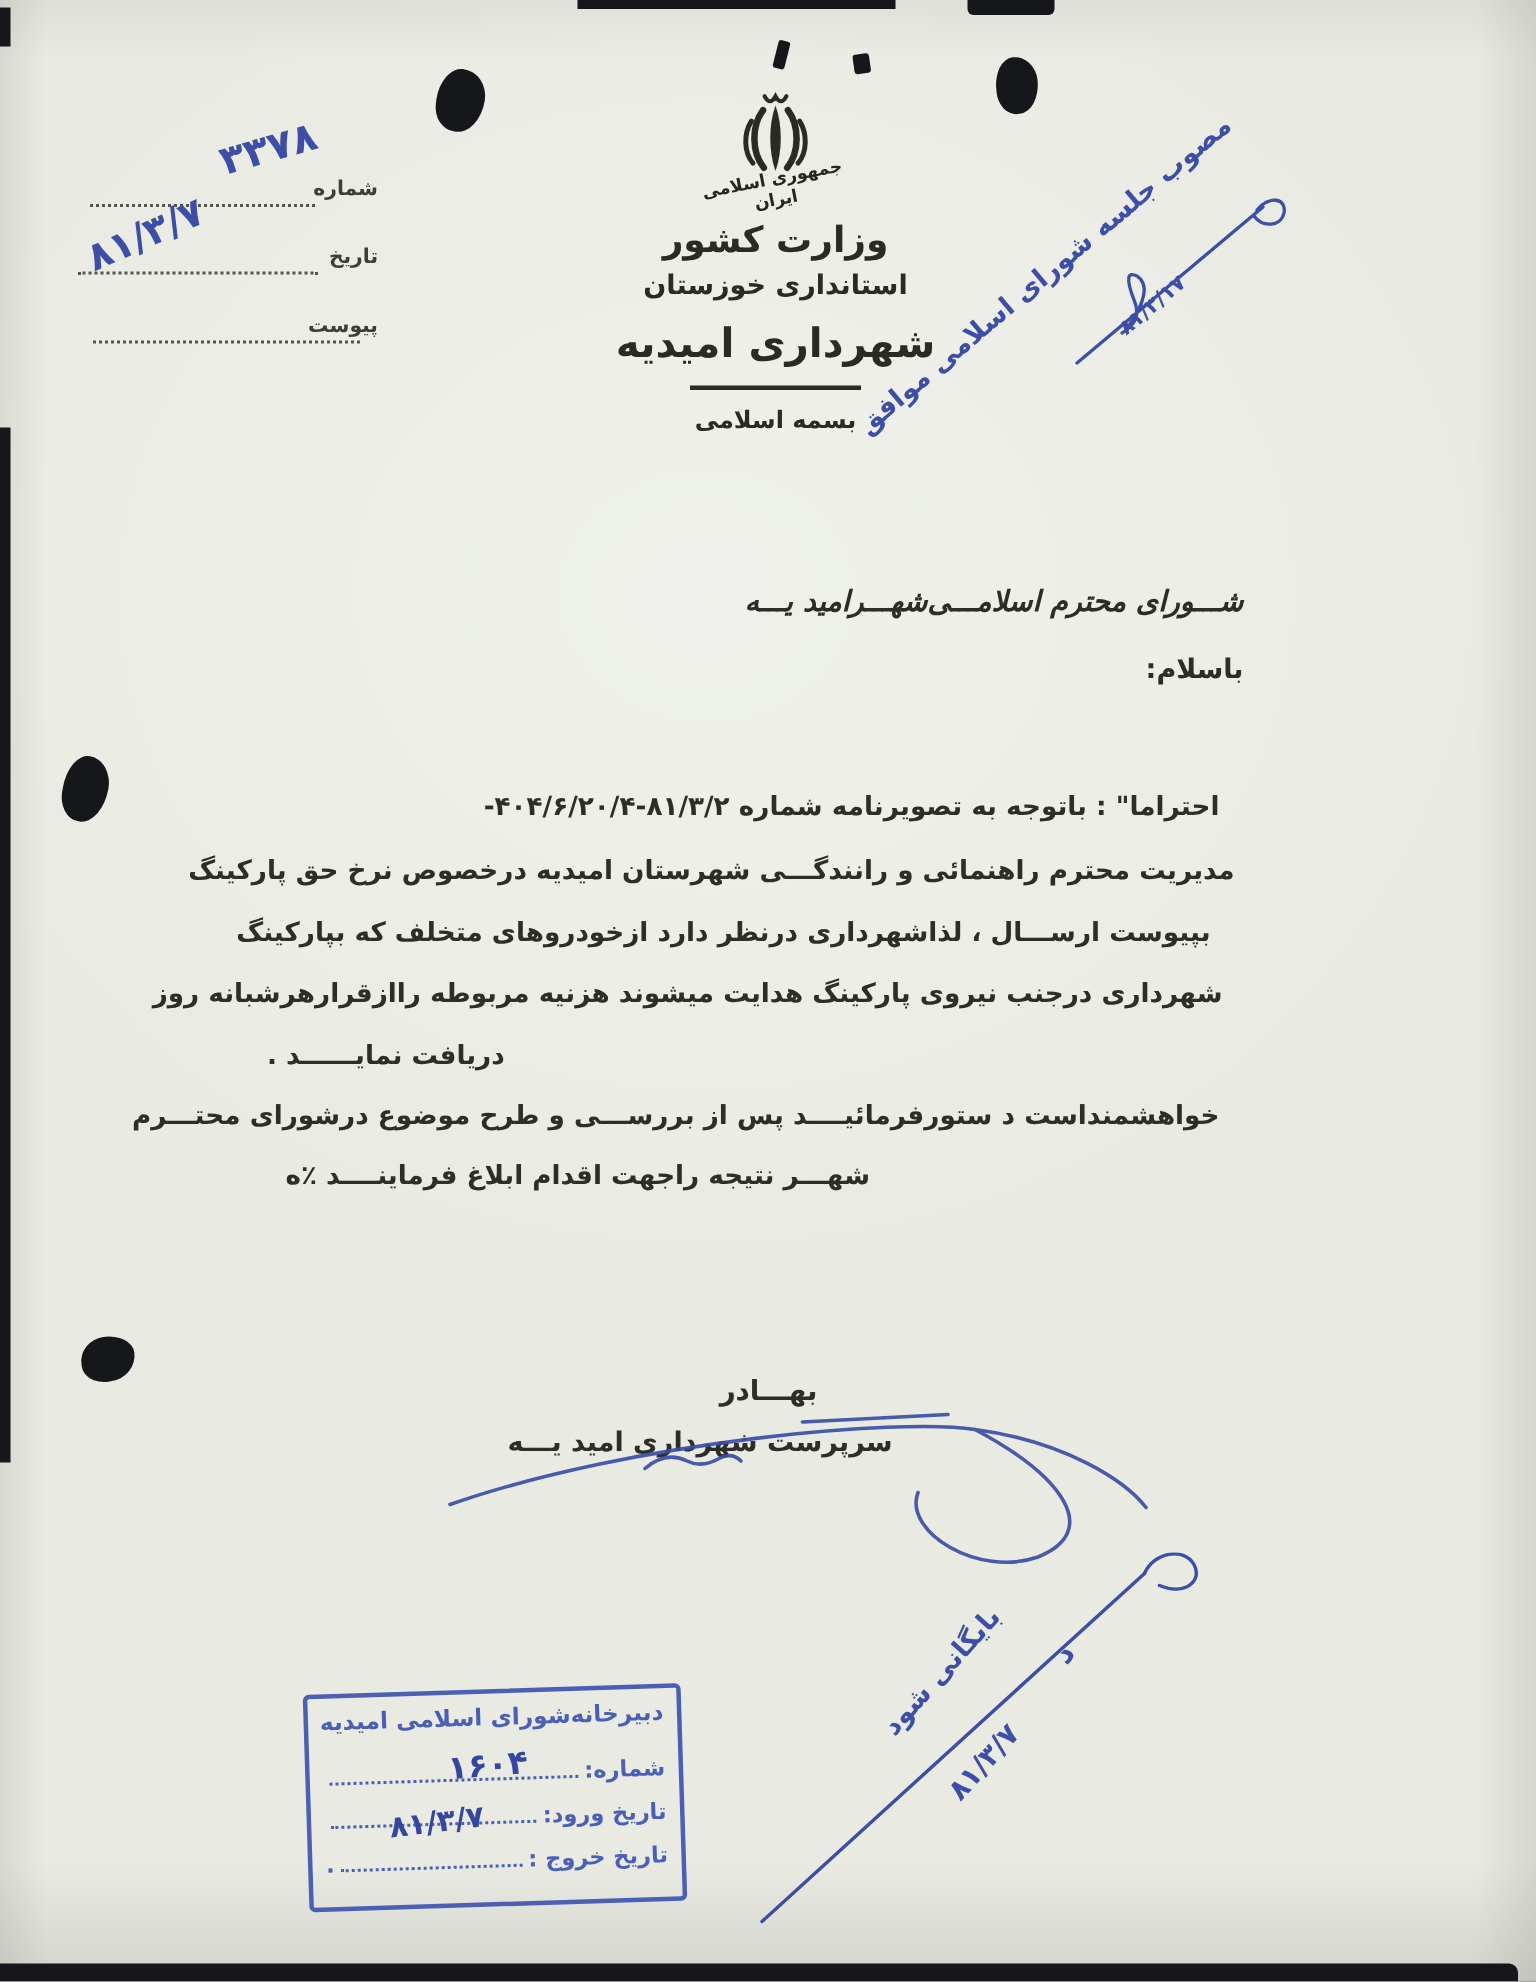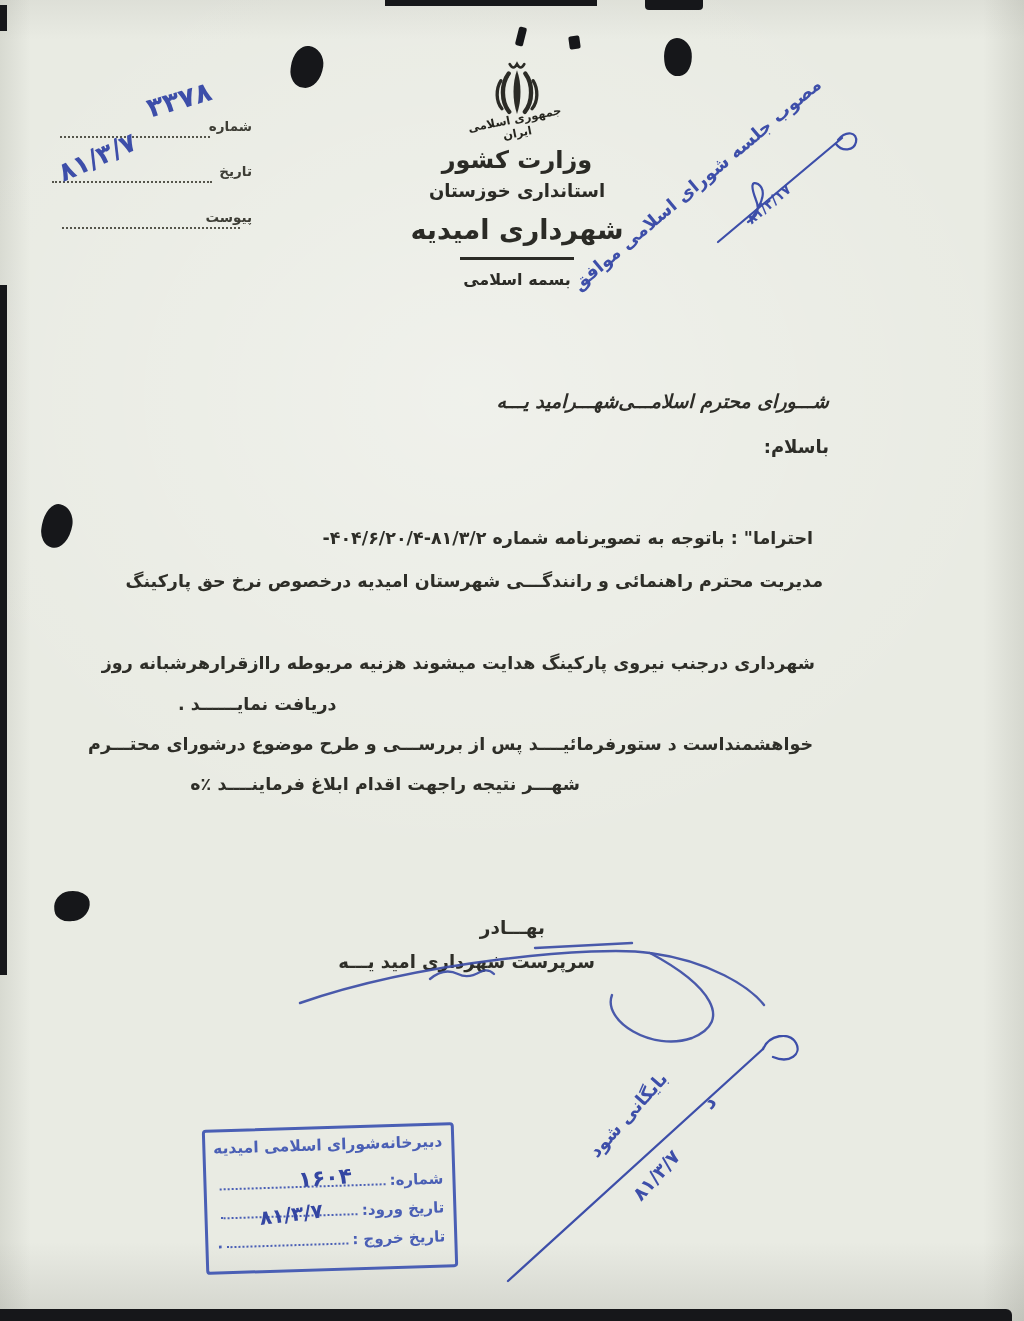--- a/index.html
+++ b/index.html
@@ -102,20 +102,21 @@
       <path d="M148 30 c8 -10 20 -8 18 2 c-2 9 -14 10 -20 2"></path>
     </g>
   </svg>
   <span class="abs hand" style="left:742px;top:196px;font-size:14px;transform:rotate(-40deg);letter-spacing:1px;">۸۱/۳/۱۷</span>
 
   <div class="abs addr" style="right:195px;top:390px;font-style:italic;">شـــورای محترم اسلامـــی‌شهـــرامید یـــه</div>
   <div class="abs addr" style="right:195px;top:436px;font-size:18px;">باسلام:</div>
 
   <div class="abs bodyline" style="right:211px;top:528px;">احتراما" :  باتوجه به تصویرنامه شماره ۸۱/۳/۲-۴۰۴/۶/۲۰/۴-</div>
   <div class="abs bodyline" style="right:201px;top:571px;">مدیریت محترم راهنمائی و رانندگـــی شهرستان امیدیه درخصوص نرخ حق پارکینگ</div>
+  <div class="abs bodyline" style="right:217px;top:612px;">بپیوست ارســـال ،  لذاشهرداری درنظر دارد ازخودروهای متخلف که بپارکینگ</div>
   <div class="abs bodyline" style="right:209px;top:653px;">شهرداری درجنب نیروی پارکینگ هدایت میشوند هزنیه مربوطه راازقرارهرشبانه روز</div>
   <div class="abs bodyline" style="left:178px;top:694px;">دریافت نمایــــــد .</div>
   <div class="abs bodyline" style="right:211px;top:734px;">خواهشمنداست د ستورفرمائیــــد پس از بررســـی و طرح موضوع درشورای محتـــرم</div>
   <div class="abs bodyline" style="right:444px;top:774px;">شهـــر نتیجه راجهت اقدام ابلاغ فرماینــــد ٪ه</div>
 
   <div class="abs bodyline" style="right:479px;top:917px;font-size:18.5px;">بهـــادر</div>
   <div class="abs bodyline" style="right:429px;top:951px;font-size:18px;">سرپرست شهرداری امید یـــه</div>
   <svg class="pen" style="left:280px;top:925px;" width="500" height="140" viewBox="0 0 500 140">
     <g fill="none" stroke="#3c4da6" stroke-width="2.4" stroke-linecap="round" opacity="0.92">
       <path d="M20 78 C140 36 320 20 370 28 C430 36 470 62 484 80"></path>

